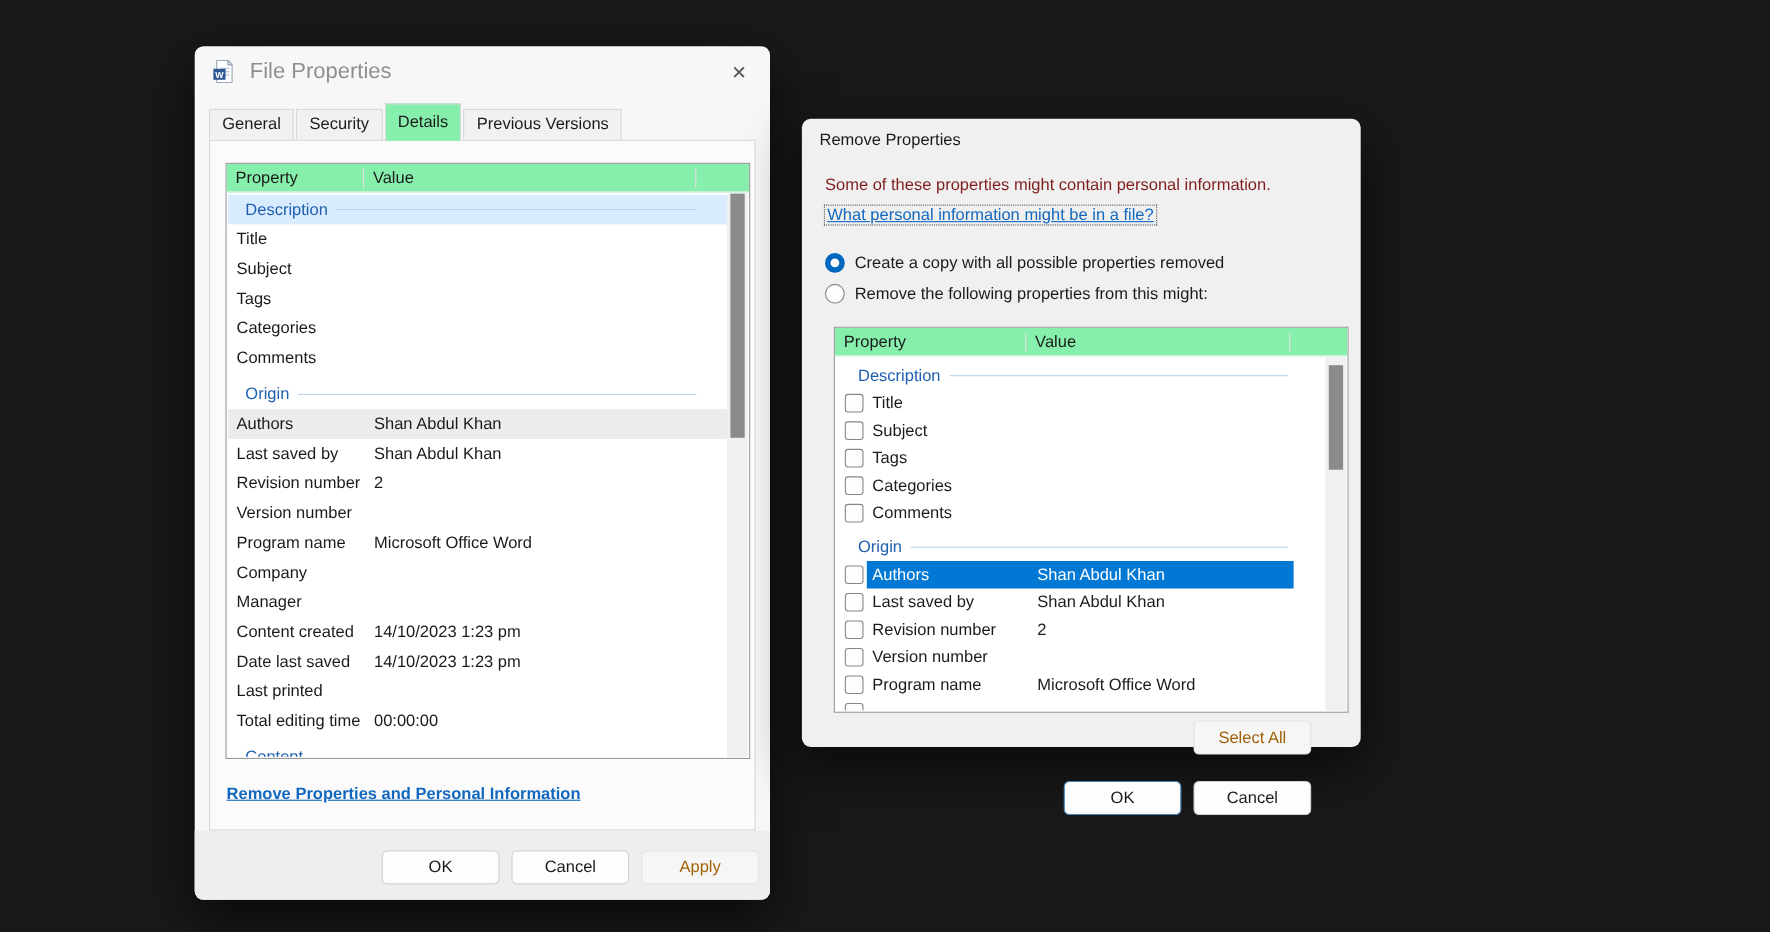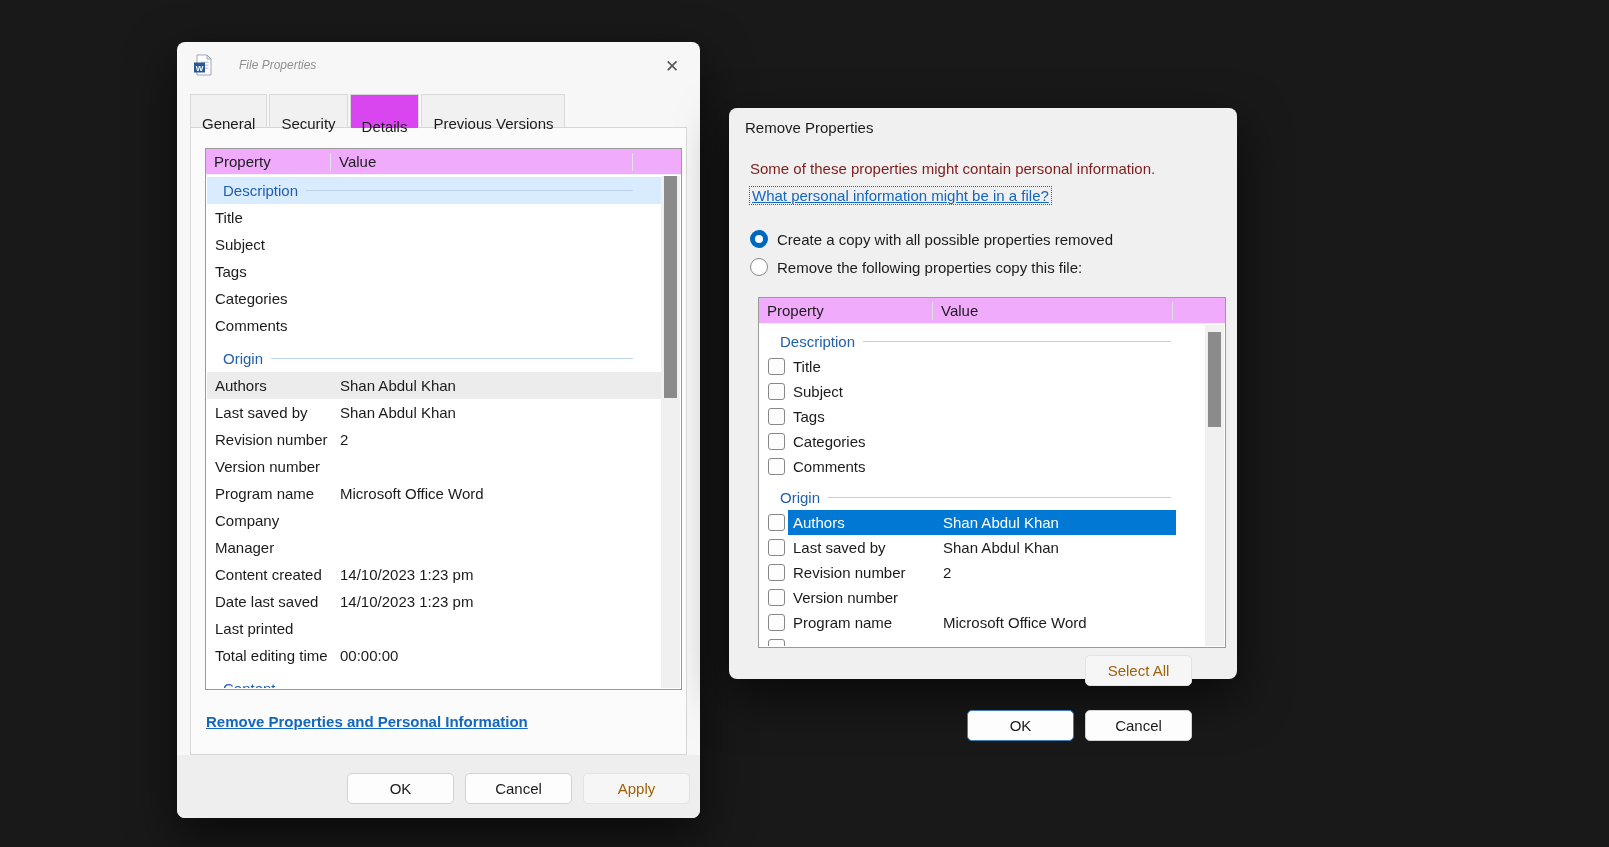--- a/index.html
+++ b/index.html
@@ -4,32 +4,32 @@
 <style>
   * { margin:0; padding:0; box-sizing:border-box; }
   html,body { width:1609px; height:847px; overflow:hidden; }
   body { background:#191919; font-family:"Liberation Sans", sans-serif; color:#1b1b1b; position:relative; }
 
   .dialog { position:absolute; border-radius:8px; box-shadow:0 18px 50px rgba(0,0,0,.65); }
 
   
   .dlg-left { left:177px; top:42px; width:523px; height:776px; background:#f7f7f7; }
   .titlebar { position:absolute; left:0; top:0; right:0; height:46px; display:flex; align-items:center; padding:0 16px; }
-  .titlebar .ttl { font-size:12px; color:#8f8f8f; margin-left:26px;font-style:italic; }
+  .titlebar .ttl { font-size:20px; color:#8f8f8f; margin-left:14px; }
   .close-btn { position:absolute; right:16px; top:12px; width:24px; height:24px; display:flex; align-items:center; justify-content:center; font-size:17px; color:#575757; cursor:default; }
 
   .tabs { position:absolute; left:13px; top:52px; height:33px; display:flex; align-items:flex-end; z-index:3; }
-  .tab { height:28px; line-height:26px; padding:16px 11px; font-size:15px; color:#1b1b1b; background:#f1f1f1; border:1px solid #d9d9d9; border-bottom:none; margin-right:2px;margin-top:12px; }
-  .tab.active { height:34px; line-height:32px; background:#d946ef; margin-bottom:-1px; border:1px solid #d6d6d6; border-bottom:none; }
+  .tab { height:28px; line-height:26px; padding:0 11px; font-size:15px; color:#1b1b1b; background:#f1f1f1; border:1px solid #d9d9d9; border-bottom:none; margin-right:2px;margin-top:12px; }
+  .tab.active { height:34px; line-height:32px; background:#86efac; margin-bottom:-1px; border:1px solid #d6d6d6; border-bottom:none; }
 
   .tabpage { position:absolute; left:13px; top:85px; width:497px; height:628px; background:#fbfbfb; border:1px solid #d6d6d6; z-index:2; }
 
   .listbox { position:absolute; background:#fff; border:1px solid #9a9a9a; overflow:hidden; }
   .lb-left { left:14px; top:20px; width:477px; height:542px; }
-  .lv-header { display:flex; height:26px; align-items:center; font-size:15px; color:#1b1b1b; background:#f0abfc; border-bottom:1px solid #f2f2f2; }
+  .lv-header { display:flex; height:26px; align-items:center; font-size:15px; color:#1b1b1b; background:#86efac; border-bottom:1px solid #f2f2f2; }
   .hc { height:18px; line-height:18px; padding-left:8px; border-right:1px solid #e2e2e2; }
   .lb-left .hc1 { width:125px; } .lb-left .hc2 { width:302px; }
   .lb-right .hc1 { width:174px; } .lb-right .hc2 { width:240px; }
 
   .rows { position:absolute; left:1px; top:27px; bottom:1px; overflow:hidden; }
   .rows-left { width:456px; }
   .rows-right { width:447px; }
 
   .lrow { height:27px; display:flex; align-items:center; font-size:15px; }
   .lrow .prop { width:125px; padding-left:8px; }
@@ -214,21 +214,21 @@
   <div class="rp-title">Remove Properties</div>
   <div class="rp-desc">Some of these properties might contain personal information.</div>
   <a class="link rp-link">What personal information might be in a file?</a>
 
   <div class="radio-row rr1">
     <span class="radio sel"></span>
     <span>Create a copy with all possible properties removed</span>
   </div>
   <div class="radio-row rr2">
     <span class="radio unsel"></span>
-    <span>Remove the following properties copy this file:</span>
+    <span>Remove the following properties from this might:</span>
   </div>
 
   <div class="listbox lb-right">
     <div class="lv-header">
       <div class="hc hc1">Property</div>
       <div class="hc hc2">Value</div>
     </div>
     <div class="rows rows-right">
       <div class="rrow group">
           <span class="gtext">Description</span>

